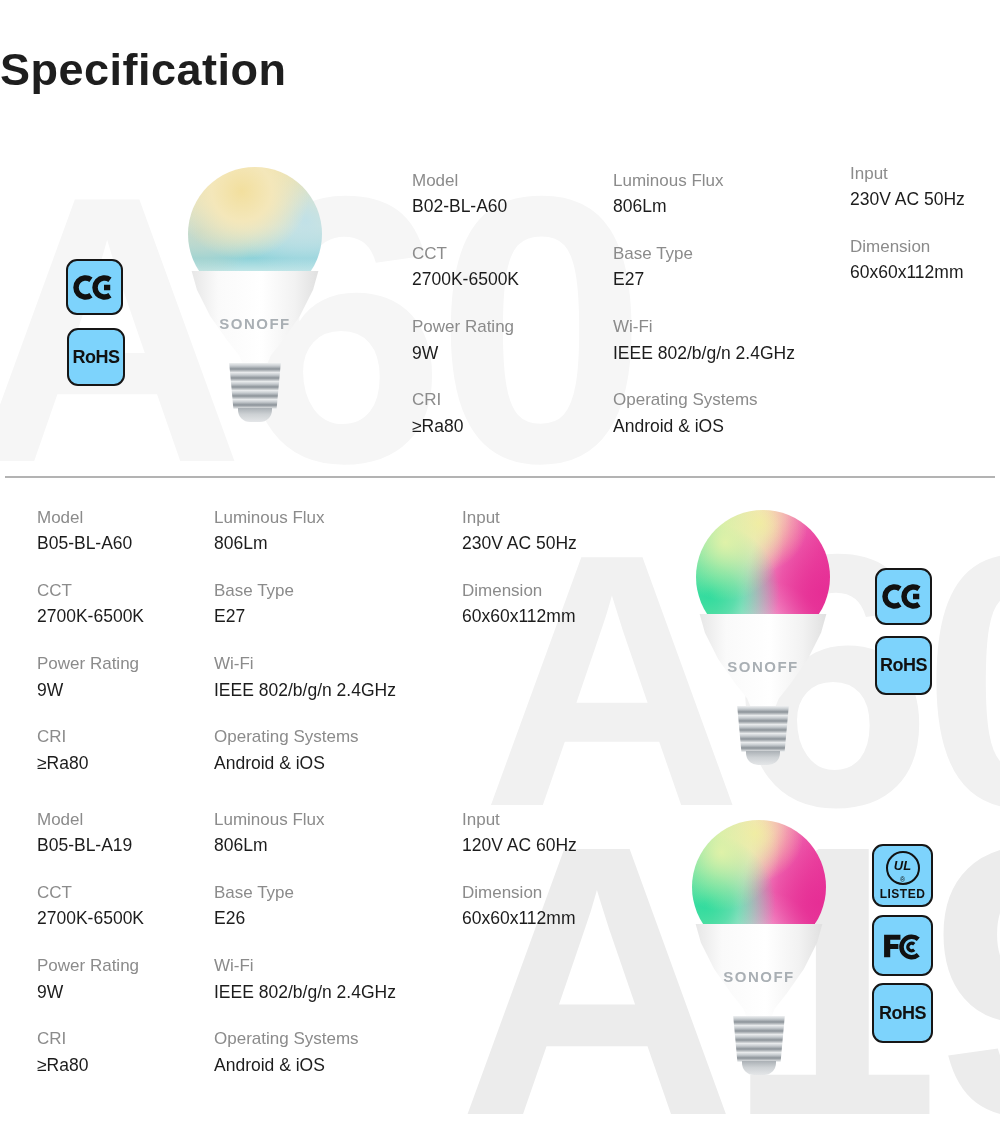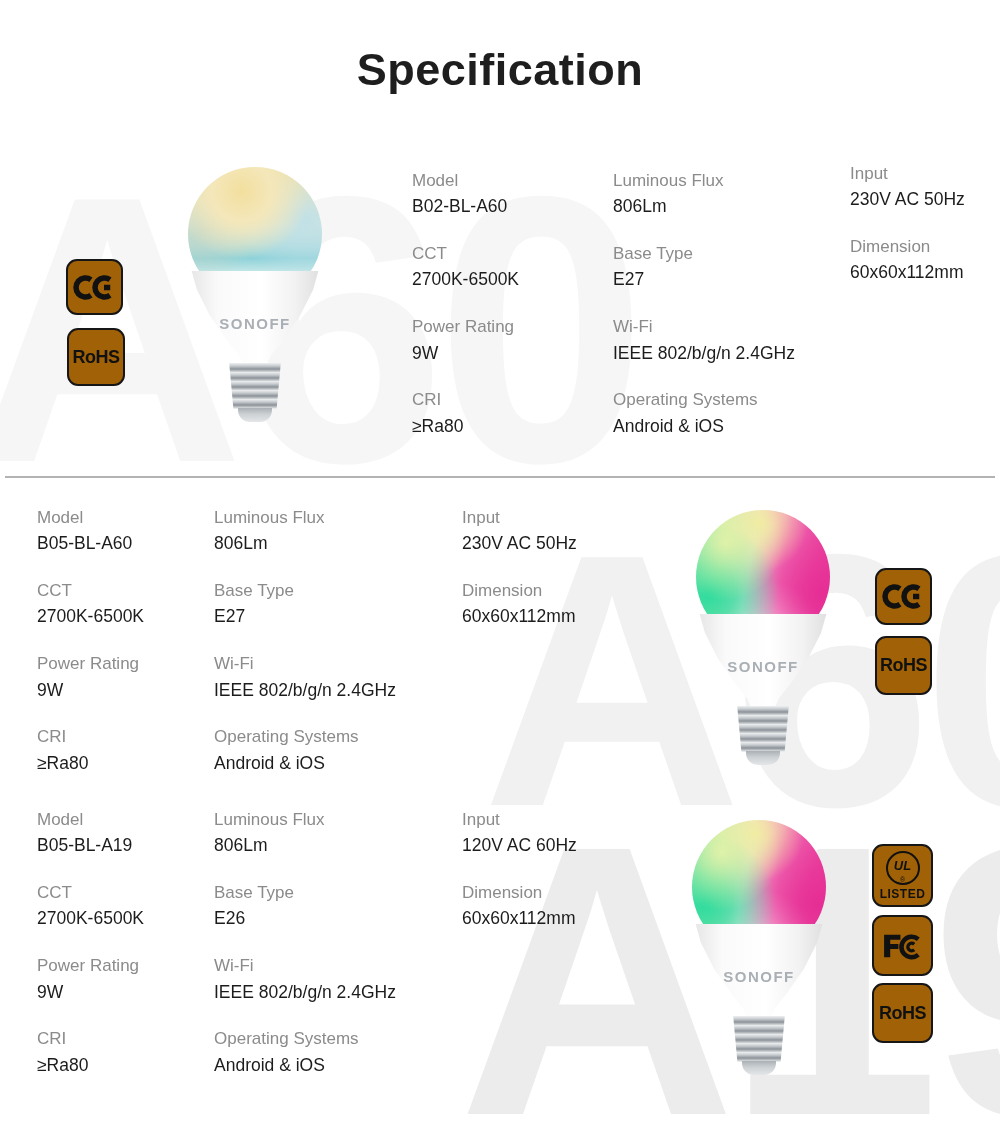--- a/index.html
+++ b/index.html
@@ -13,39 +13,39 @@
     position:absolute; z-index:0; font-weight:bold; line-height:1;
     letter-spacing:-10px; user-select:none;
   }
   .wm1 { left:-30px; top:140px; font-size:380px; color:#f6f6f6; }
   .wm2 { left:482px; top:500px; font-size:360px; color:#f1f1f1; }
   .wm3 { left:458px; top:788px; font-size:385px; color:#ececec; }
 
   
   .title {
     position:absolute; z-index:2; left:0; top:44px; width:100%;
-    text-align:center; font-size:45px; font-weight:bold; color:#1e1e1e;
+    text-align:left; font-size:45px; font-weight:bold; color:#1e1e1e;
     letter-spacing:0.5px;
   }
 
   
   .col { position:absolute; z-index:2; }
   .pair { margin-bottom:25px; }
   .lbl { font-size:17px; color:#8b8b8b; line-height:1.25; margin-bottom:5px; }
   .val { font-size:17.5px; font-weight:normal; color:#1c1c1c; line-height:1.25; }
 
   
   .divider {
     position:absolute; z-index:2; left:5px; top:476px; width:990px;
     height:2px; background:#b3b3b3;
   }
 
   
   .mark-box {
-    position:absolute; z-index:2; background:#a16207;
+    position:absolute; z-index:2; background:#7dd3fc;
     border:2.5px solid #161616; border-radius:11px;
     display:flex; flex-direction:column; align-items:center; justify-content:center;
   }
   .ce-1   { left:66px;  top:259px; width:57px; height:56px; }
   .rohs-1 { left:67px;  top:328px; width:58px; height:58px; }
   .ce-2   { left:875px; top:568px; width:57px; height:57px; }
   .rohs-2 { left:875px; top:636px; width:57px; height:59px; }
   .ul-box   { left:872px; top:844px; width:61px; height:63px; }
   .fcc-box  { left:872px; top:915px; width:61px; height:61px; }
   .rohs-3   { left:872px; top:983px; width:61px; height:60px; }

